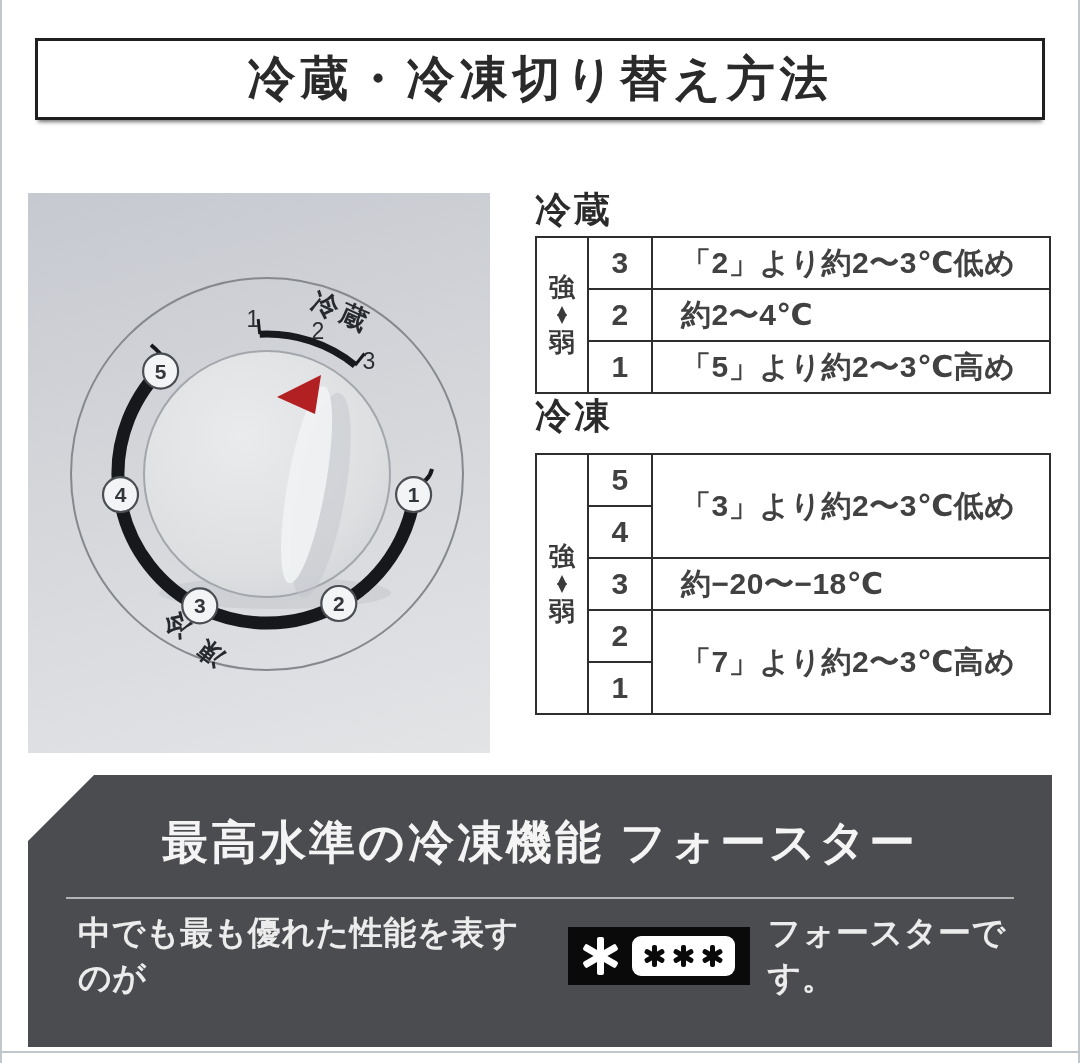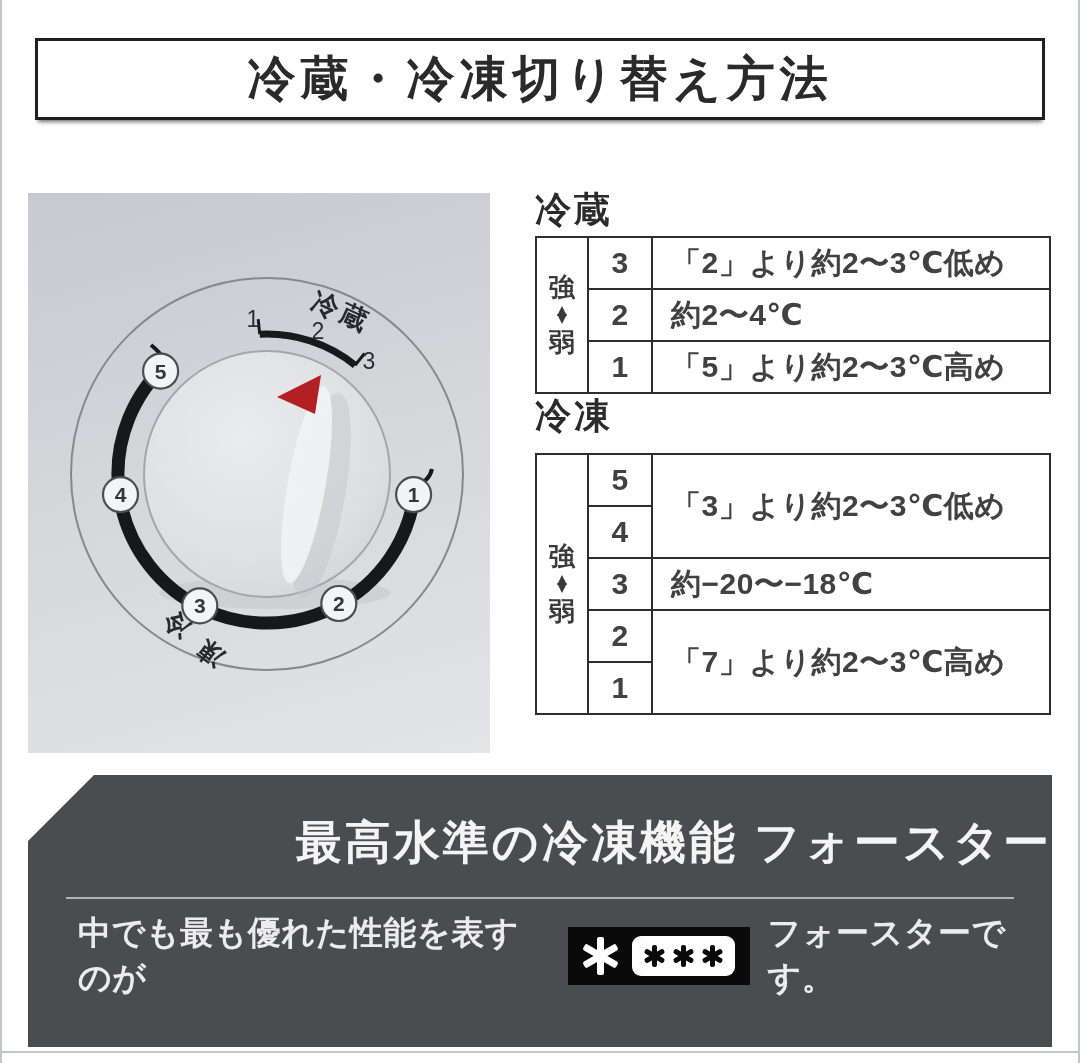--- a/index.html
+++ b/index.html
@@ -43,21 +43,21 @@
     background:#fff;
   }
   .t-fridge{top:236px;}
   .t-freezer{top:453px;}
   table.temp td{
     border:2px solid #2e2e2e;color:#414141;font-weight:600;
     font-size:30px;letter-spacing:.5px;vertical-align:middle;
   }
   table.temp tr{height:52px;}
   td.lvl{text-align:center;font-size:31px;color:#3b3b3b;}
-  td.desc{padding-left:18px;}
+  td.desc{padding-left:28px;}
   td.strength{padding:0;}
   .strength-inner{
     display:flex;flex-direction:column;align-items:center;justify-content:space-between;
     height:100%;padding:7px 0;box-sizing:border-box;font-size:26px;color:#3a3a3a;
   }
   .arrow-line{flex:1;width:2px;background:#3a3a3a;position:relative;margin:10px 0;}
   .arrow-line::before,.arrow-line::after{
     content:"";position:absolute;left:-4px;border-left:5px solid transparent;border-right:5px solid transparent;
   }
   .arrow-line::before{top:-9px;border-bottom:10px solid #3a3a3a;}
@@ -67,21 +67,21 @@
     position:absolute;left:537px;top:728px;font-size:27px;font-weight:600;color:#3f3f3f;letter-spacing:.5px;
   }
 
   
   .banner{
     position:absolute;left:28px;top:775px;width:1024px;height:272px;
     background:#4b4c50;color:#f0f0f0;
     clip-path:polygon(66px 0,100% 0,100% 100%,0 100%,0 66px);
   }
   .banner-title{
-    margin:37px 0 0 0;text-align:right;font-size:46px;font-weight:700;
+    margin:37px 0 0 0;text-align:center;font-size:46px;font-weight:700;
     letter-spacing:3px;color:#f4f4f4;
   }
   .banner-divider{margin:23px 38px 0 38px;height:2px;background:#c6c6c6;opacity:.85;}
   .banner-line1{margin:25px 0 0 50px;font-size:33px;font-weight:600;letter-spacing:.5px;color:#ececec;}
   .banner-line2{
     margin:12px 0 0 50px;font-size:33px;font-weight:600;letter-spacing:.5px;color:#ececec;
     display:flex;align-items:center;gap:17px;
   }
   .badge{
     display:inline-flex;align-items:center;gap:14px;background:#0a0a0a;padding:9px 15px;

